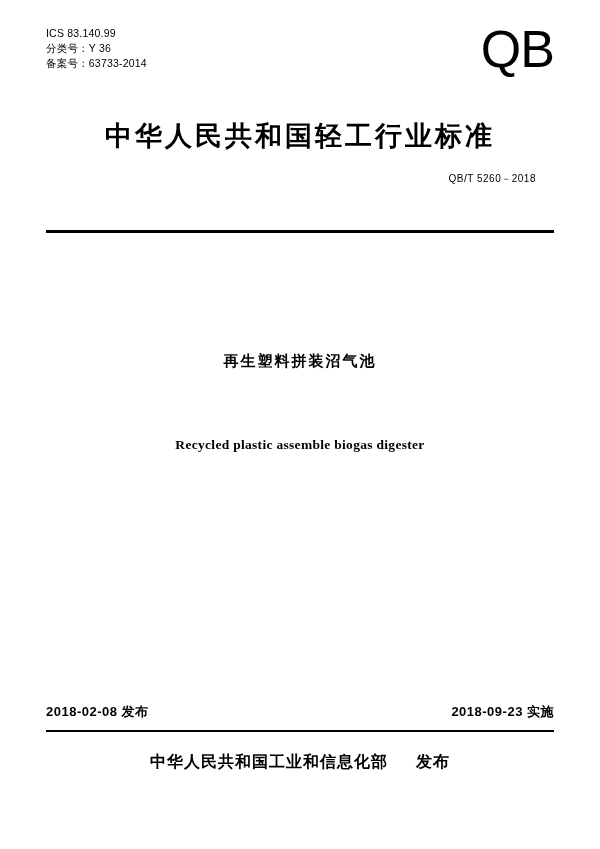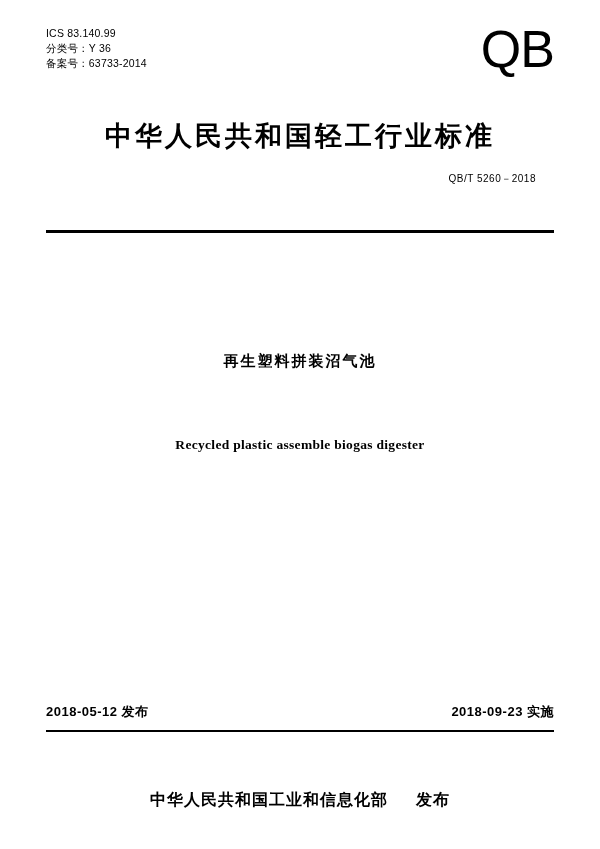--- a/index.html
+++ b/index.html
@@ -135,21 +135,20 @@
   .publisher {
     position: absolute;
     left: 0;
     right: 0;
     top: 752px;
     text-align: center;
     font-family: "Liberation Serif", serif;
     font-weight: bold;
     font-size: 16px;
     letter-spacing: 1px;
-    margin-top: 38px;
   }
   .publisher .gap {
     display: inline-block;
     width: 18px;
   }
 </style>
 </head>
 <body>
 
 <div class="page">
@@ -165,21 +164,21 @@
   <div class="std-title">中华人民共和国轻工行业标准</div>
 
   <div class="std-number">QB/T 5260－2018</div>
 
   <div class="rule-thick"></div>
 
   <div class="doc-title-cn">再生塑料拼装沼气池</div>
   <div class="doc-title-en">Recycled plastic assemble biogas digester</div>
 
   <div class="dates">
-    <span>2018-05-12 发布</span>
+    <span>2018-02-08 发布</span>
     <span>2018-09-23 实施</span>
   </div>
 
   <div class="rule-thin"></div>
 
   <div class="publisher">
     <span>中华人民共和国工业和信息化部</span>
     <span class="gap"></span>
     <span>发布</span>
   </div>

